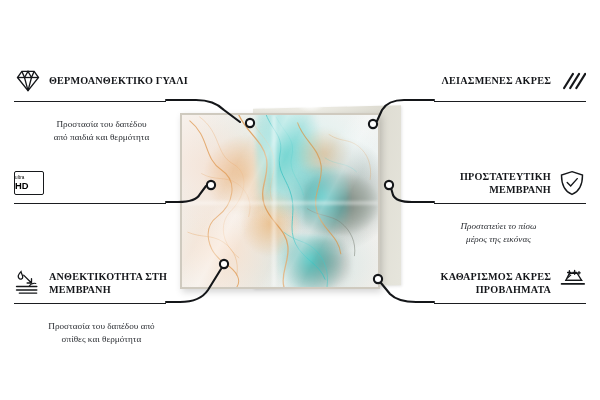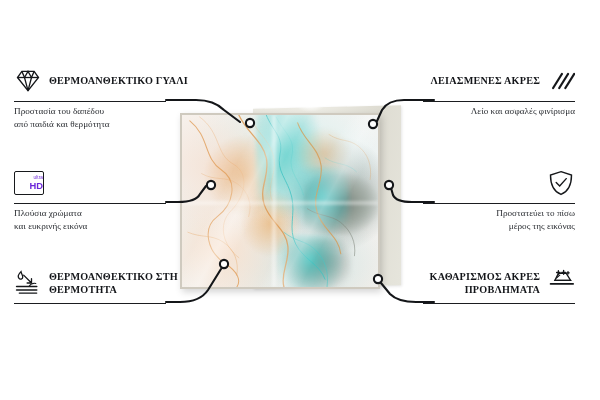--- a/index.html
+++ b/index.html
@@ -71,38 +71,38 @@
         background:rgba(255,255,255,.45); filter:blur(1.5px); }
   .l-cross::after { content:""; position:absolute; left:0; top:50%; width:100%; height:4px;
         background:rgba(255,255,255,.38); filter:blur(1.5px); }
   .glare { position:absolute; left:52%; top:-6px; width:30px; height:14px; border-radius:50%;
         background:radial-gradient(ellipse at 50% 50%, #fff 0%, rgba(255,255,255,0) 70%);
         z-index:3; }
 
   
   .feat { position:absolute; z-index:5; width:175px; }
   .feat.left  { left:14px;  text-align:left; }
-  .feat.right { right:25px; text-align:right; }
+  .feat.right { right:14px; text-align:right; }
 
   .f-head { display:flex; align-items:center; gap:7px; min-height:34px; }
   .feat.right .f-head { flex-direction:row-reverse; }
   .f-title { font-size:10.2px; font-weight:bold; letter-spacing:.2px; line-height:1.32;
              color:#14161a; font-family:"Liberation Serif", serif; }
   .f-rule { height:1px; background:#1b1d20; margin-top:3px; }
   .feat.left  .f-rule { width:152px; }
   .feat.right .f-rule { width:152px; margin-left:auto; }
-  .f-desc { font-size:9.2px; line-height:1.4; color:#2b2e33; margin-top:3px;
-            font-family:"Liberation Serif", serif; }
+  .f-desc { font-size:9.2px; line-height:1.4; color:#2b2e33; margin-top:16px;
+            font-family:"Liberation Serif", serif;text-align:center; }
 
   .icon { flex:0 0 auto; width:28px; height:28px; display:block; }
   .icon svg { display:block; width:100%; height:100%; }
 
   .hd-badge { width:30px; height:24px; border:1.4px solid #17191c; border-radius:2px;
-      display:flex; flex-direction:column; align-items:flex-end; justify-content:center;
-      font-family:"Liberation Sans", sans-serif; color:#6d28d9; line-height:1; flex:0 0 auto; }
+      display:flex; flex-direction:column; align-items:flex-start; justify-content:center;
+      font-family:"Liberation Sans", sans-serif; color:#000000; line-height:1; flex:0 0 auto; }
   .hd-badge .u { font-size:4.6px; letter-spacing:.1px; }
   .hd-badge .h { font-size:9.4px; font-weight:bold; margin-top:.5px; }
 </style>
 </head>
 <body>
 
 <div id="infographic">
 
   <svg id="connectors" viewBox="0 0 600 400">
     <g fill="none" stroke="#141619" stroke-width="2.1" stroke-linecap="round">
@@ -189,73 +189,73 @@
   </div>
 
   <div class="feat left" style="top:166px">
     <div class="f-head">
       <span class="hd-badge">
         <span class="u">ultra</span>
         <span class="h">HD</span>
       </span>
     </div>
     <div class="f-rule"></div>
-    <div class="f-desc" style="white-space: pre-line;">Πλούσια χρώματα
-και ευκρινής εικόνα</div>
   </div>
 
   <div class="feat left" style="top:266px">
     <div class="f-head">
       <span class="icon">
         <svg viewBox="0 0 32 32">
             <g fill="none" stroke="#15171a" stroke-width="1.5" stroke-linecap="round">
           <path d="M8 3 C5 6 4 8.5 5.5 10.5 C7 12.5 10 11.5 10 9 C10 7 8.5 6 8 3 Z"></path>
           <path d="M11 7 L20 16 M20 16 L20 11 M20 16 L15 16"></path>
           <path d="M3 20 L26 20" stroke-width="1.8"></path>
           <path d="M3 24 L26 24" stroke-width="1.8"></path>
           <path d="M6 27.5 L26 27.5" stroke-width="1.4"></path>
           <path d="M17 20 C19 17 22 16 25 16.5" stroke-width="1.2"></path>
             </g>
           </svg>
       </span>
-      <span class="f-title">ΘΕΡΜΟΑΝΘΕΚΤΙΚΟ ΣΤΗ ΘΕΡΜΟΤΗΤΑ</span>
-    </div>
-    <div class="f-rule"></div>
+      <span class="f-title">ΑΝΘΕΚΤΙΚΟΤΗΤΑ ΣΤΗ ΜΕΜΒΡΑΝΗ</span>
+    </div>
+    <div class="f-rule"></div>
+    <div class="f-desc" style="white-space: pre-line;">Προστασία του δαπέδου από
+σπίθες και θερμότητα</div>
   </div>
 
   <div class="feat right" style="top:64px">
     <div class="f-head">
       <span class="icon">
         <svg viewBox="0 0 32 32">
             <g stroke="#15171a" stroke-width="2.6" stroke-linecap="round">
           <path d="M7 24 L17 8"></path>
               <path d="M14 24 L24 8"></path>
               <path d="M21 24 L31 8"></path>
             </g>
           </svg>
       </span>
       <span class="f-title">ΛΕΙΑΣΜΕΝΕΣ ΑΚΡΕΣ</span>
     </div>
     <div class="f-rule"></div>
-    <div class="f-desc" style="white-space: pre-line;">Λείο και ασφαλές φινίρισμα</div>
   </div>
 
   <div class="feat right" style="top:166px">
     <div class="f-head">
       <span class="icon">
         <svg viewBox="0 0 32 32">
             <g fill="none" stroke="#15171a" stroke-width="1.6" stroke-linecap="round">
           <path d="M16 3 L28 7 C28 19 23 26 16 29 C9 26 4 19 4 7 Z"></path>
           <path d="M10.5 15.5 L14.5 19.5 L22 11"></path>
             </g>
           </svg>
       </span>
-    </div>
-    <div class="f-rule"></div>
-    <div class="f-desc" style="white-space: pre-line;">Προστατεύει το πίσω
+      <span class="f-title">ΠΡΟΣΤΑΤΕΥΤΙΚΗ ΜΕΜΒΡΑΝΗ</span>
+    </div>
+    <div class="f-rule"></div>
+    <div class="f-desc" style="white-space: pre-line; font-style: italic;">Προστατεύει το πίσω
 μέρος της εικόνας</div>
   </div>
 
   <div class="feat right" style="top:266px">
     <div class="f-head">
       <span class="icon">
         <svg viewBox="0 0 32 32">
             <g fill="none" stroke="#15171a" stroke-width="1.5" stroke-linecap="round">
           <path d="M9 13 L13 5 L22 5 L27 13 Z"></path>
           <path d="M9 13 L27 13"></path>

